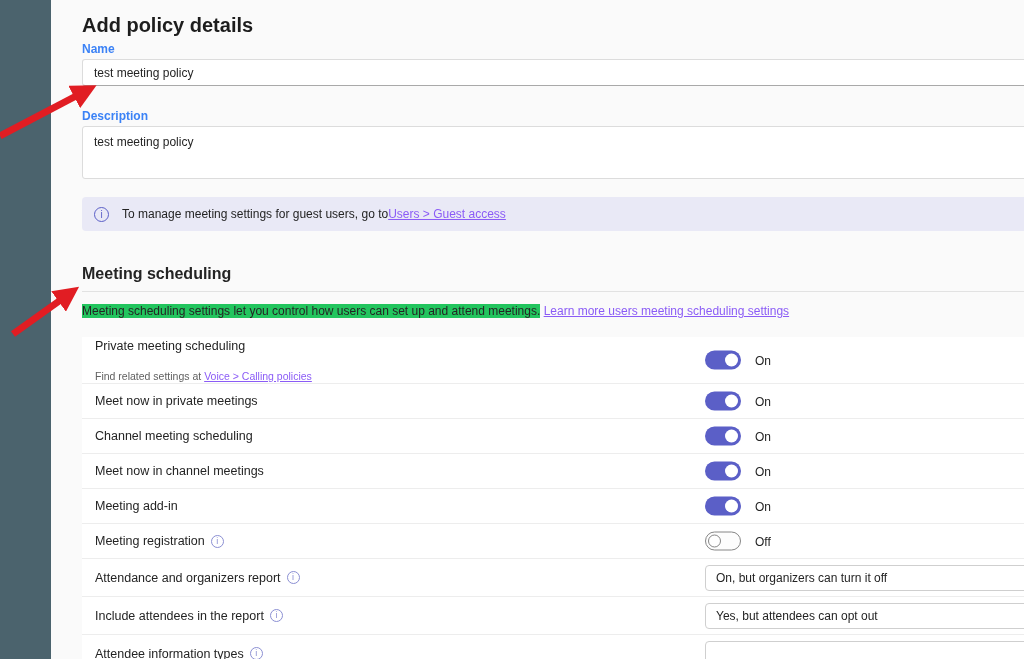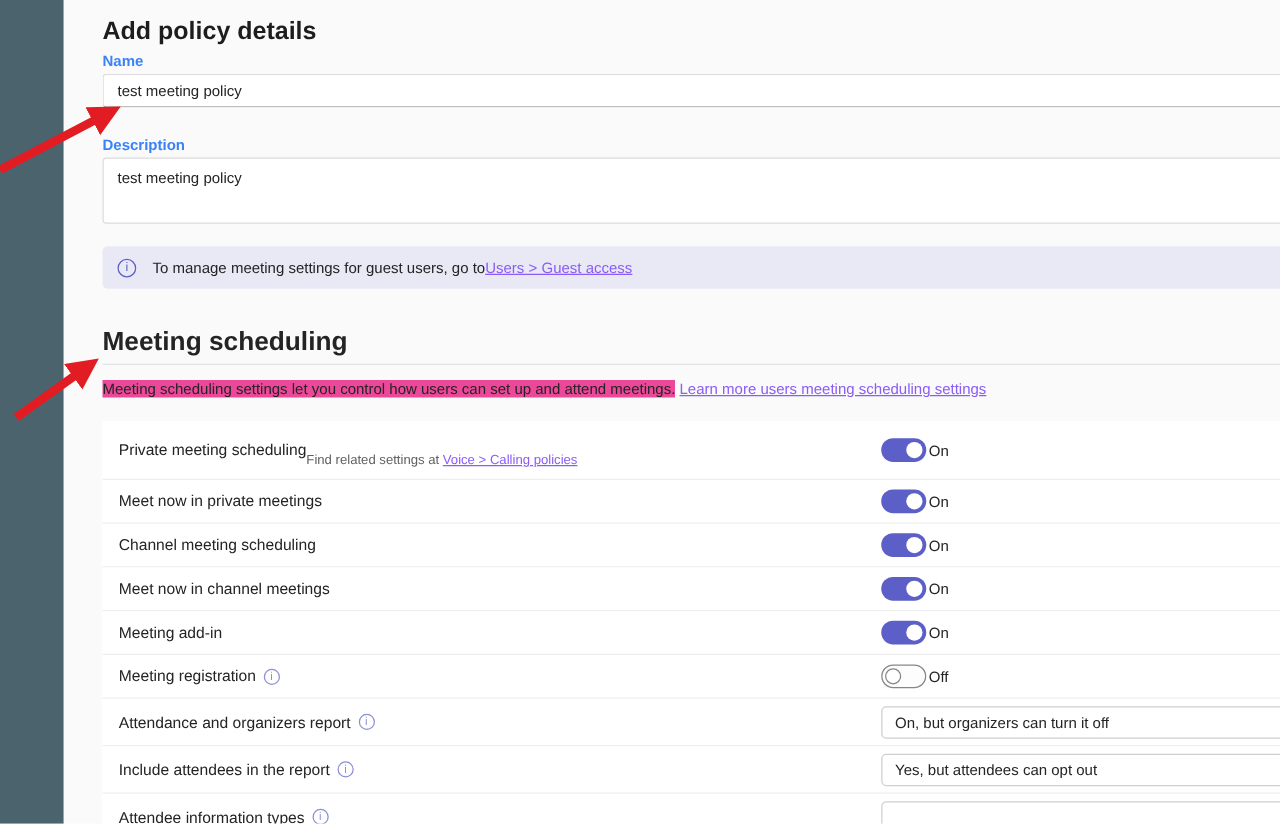--- a/index.html
+++ b/index.html
@@ -34,44 +34,44 @@
     border-radius:4px; display:flex; align-items:center; padding:0 12px;
     font-size:12px; color:#242424;
   }
   .info-circle {
     width:15px; height:15px; border:1px solid #5b5fc7; border-radius:50%;
     color:#5b5fc7; font-size:10px; line-height:13px; text-align:center;
     font-style:normal; flex:0 0 15px; margin-right:13px;
   }
   a.link { color:#8b5cf6; text-decoration:underline; cursor:pointer; }
 
-  .section-heading { margin-top:33px; font-size:21px; font-weight:700; color:#242424; line-height:19px; }
+  .section-heading { margin-top:33px; font-size:16px; font-weight:700; color:#242424; line-height:19px; }
   .section-divider { margin-top:8px; width:1000px; border:none; border-top:1px solid #e2e2e2; }
 
   .section-subtitle { margin-top:11px; font-size:12px; line-height:16px; width:1000px; }
-  .highlighted { background:#ec4899; }
+  .highlighted { background:#22c55e; }
 
   .settings-list { margin-top:18px; width:1000px; background:#fff; }
   .row { position:relative; display:flex; align-items:center; min-height:35px;
          padding-left:13px; border-bottom:1px solid #ededed; background:#fff; }
   .row.tall { min-height:47px; }
   .row.dd { min-height:38px; }
-  .row-left { display:flex; justify-content:center; }
+  .row-left { display:flex; flex-direction:column; justify-content:center; }
   .label-line { display:flex; align-items:center; }
   .row-label { font-size:12.5px; color:#242424; line-height:16px; }
   .info-badge {
     width:13px; height:13px; border:1px solid #8b8fd3; border-radius:50%;
     color:#8b8fd3; font-size:9px; line-height:11px; text-align:center;
     margin-left:6px; display:inline-block; cursor:pointer;
   }
   .sub-line { font-size:10.5px; color:#616161; margin-top:16px; line-height:13px; }
   .sub-line a { font-size:10.5px; }
 
   .row-control { position:absolute; left:623px; top:50%; transform:translateY(-50%);
-                 display:flex; align-items:center; gap:2px; }
+                 display:flex; align-items:center; gap:14px; }
 
   .toggle { width:36px; height:19px; border-radius:10px; position:relative; cursor:pointer; }
   .toggle.on { background:#5b5fc7; }
   .toggle.on .knob { position:absolute; right:3px; top:3px; width:13px; height:13px;
                      border-radius:50%; background:#fff; }
   .toggle.off { background:#fdfdfd; border:1px solid #868686; }
   .toggle.off .knob { position:absolute; left:2px; top:2px; width:13px; height:13px;
                       border-radius:50%; background:#fff; border:1.5px solid #868686; }
   .toggle-state { font-size:12px; color:#242424; }
 

